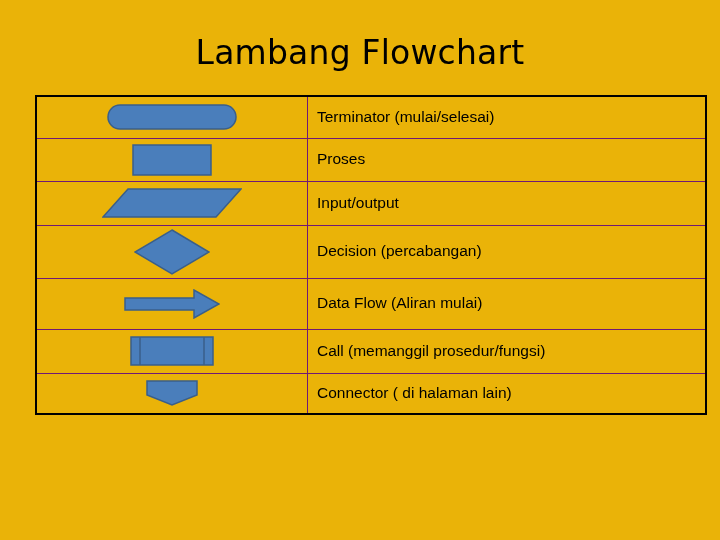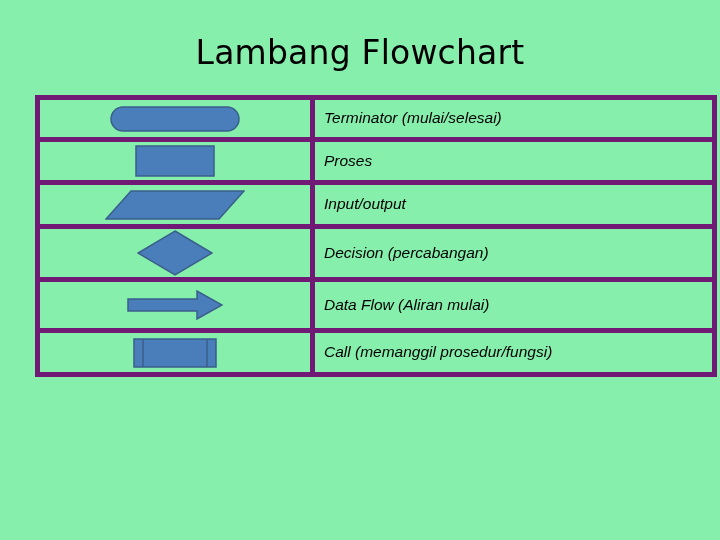--- a/index.html
+++ b/index.html
@@ -10,21 +10,21 @@
   body {
     width: 720px;
     height: 540px;
     font-family: "Liberation Sans", sans-serif;
     overflow: hidden;
   }
   .page {
     position: relative;
     width: 720px;
     height: 540px;
-    background: #86efac;
+    background: #eab308;
   }
   .title {
     position: absolute;
     left: 0;
     top: 33px;
     width: 720px;
     text-align: center;
     font-size: 33px;
     font-weight: normal;
     color: #000000;
@@ -34,24 +34,23 @@
   .table {
     position: absolute;
     left: 35px;
     top: 95px;
     width: 650px;
     border: 2px solid #000000;
     border-collapse: collapse;
     table-layout: fixed;
   }
   .table td {
-    border: 5px solid #701a75;
+    border: 1px solid #701a75;
     padding: 0;
     vertical-align: middle;
-    font-style: italic;
   }
   .col-symbol {
     width: 270px;
   }
   .col-label {
     width: 378px;
     padding: 6px 10px 6px 9px !important;
     font-size: 15.5px;
     color: #000000;
     line-height: 1.3;
@@ -138,17 +137,27 @@
               <rect x="1" y="1" width="82" height="28" fill="#4A7EBB" stroke="#3A5F8A" stroke-width="1.5"></rect>
               <line x1="10" y1="1" x2="10" y2="29" stroke="#3A5F8A" stroke-width="1.5"></line>
               <line x1="74" y1="1" x2="74" y2="29" stroke="#3A5F8A" stroke-width="1.5"></line>
             </svg>
           </div>
         </td>
         <td class="col-label">Call (memanggil prosedur/fungsi)</td>
       </tr>
 
 
+      <tr style="height:41px">
+        <td class="col-symbol">
+          <div class="symbol-wrap">
+            <svg width="52" height="26" viewBox="0 0 52 26">
+              <polygon points="1,1 51,1 51,15 26,25 1,15" fill="#4A7EBB" stroke="#3A5F8A" stroke-width="1.5"></polygon>
+            </svg>
+          </div>
+        </td>
+        <td class="col-label">Connector ( di halaman lain)</td>
+      </tr>
 
     </tbody>
   </table>
 
 </div>
 
 </body></html>

